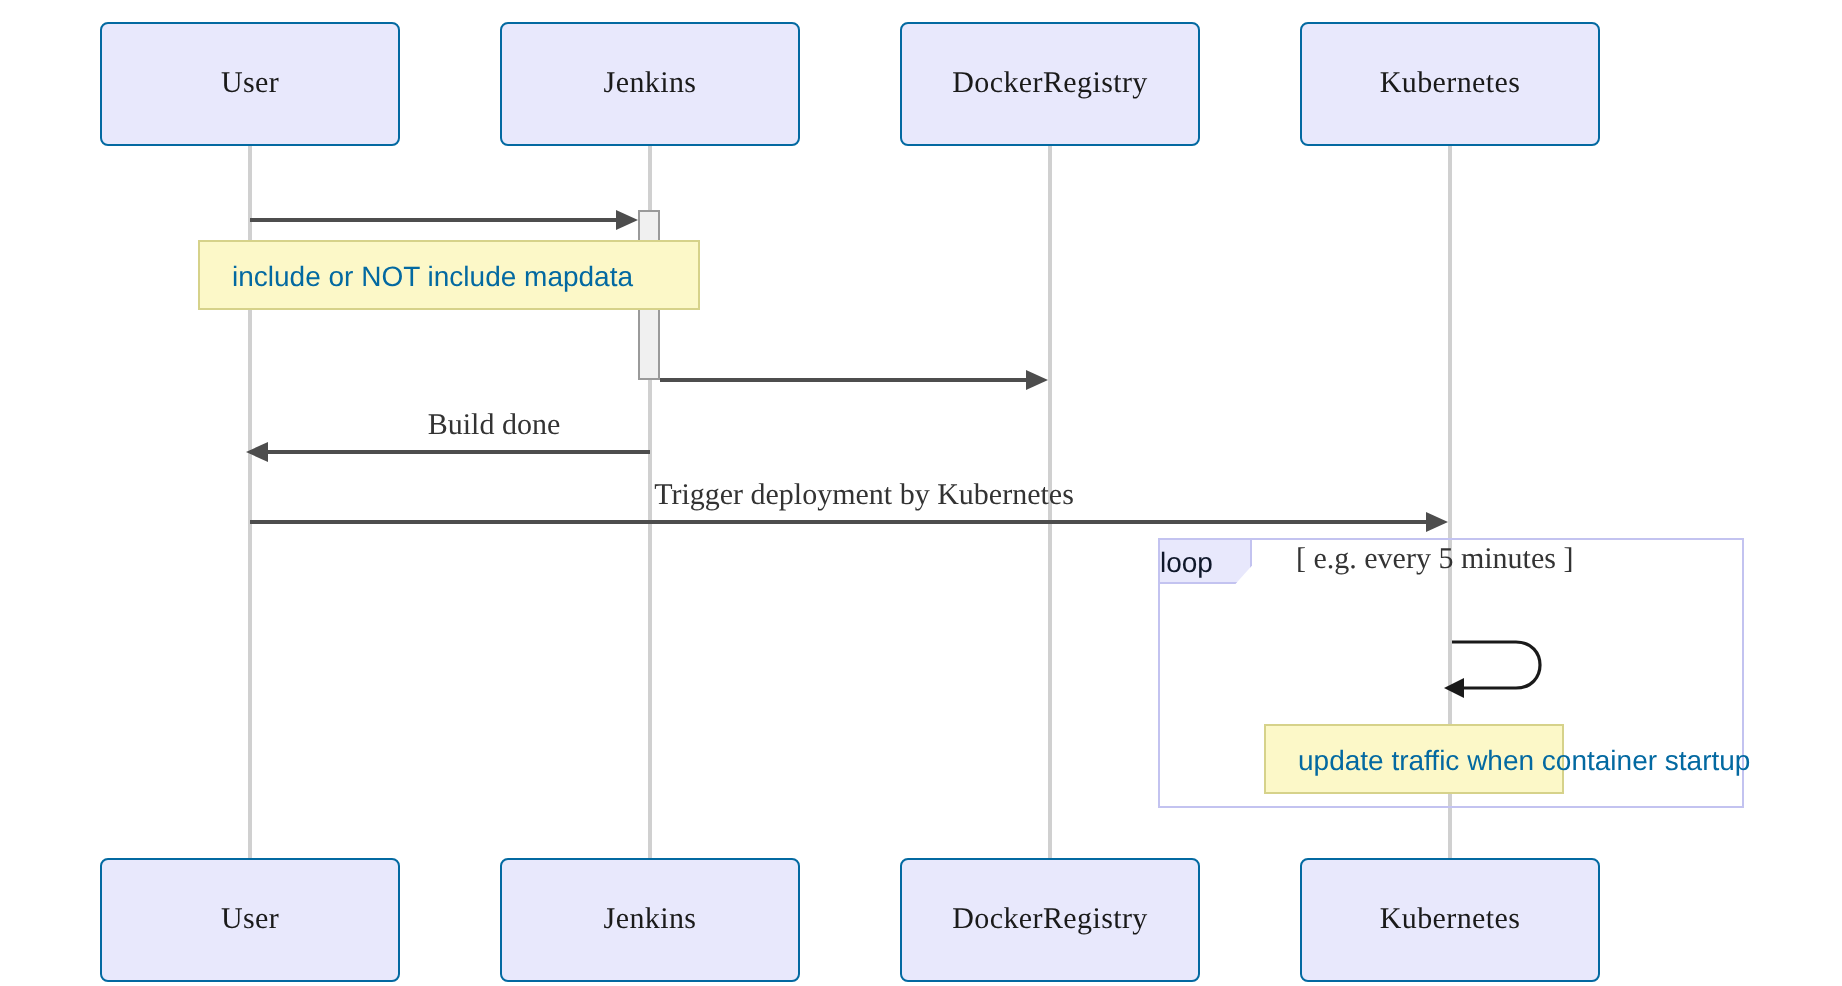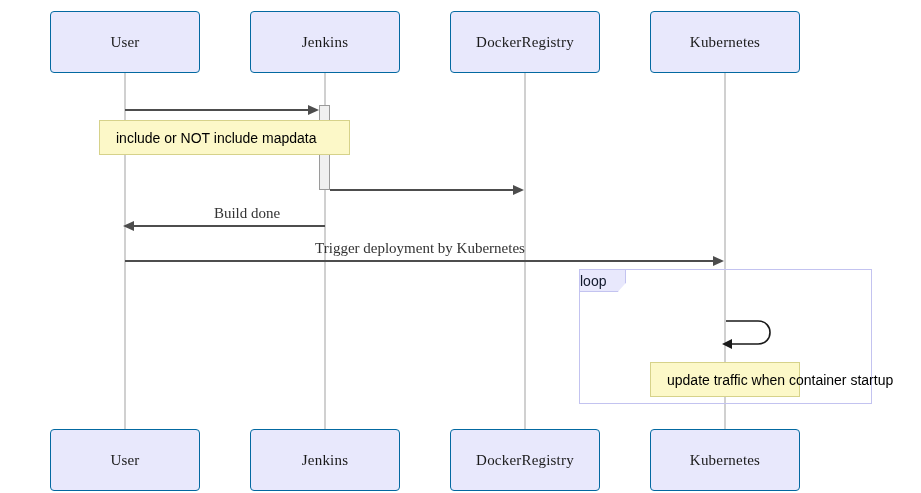--- a/index.html
+++ b/index.html
@@ -81,21 +81,21 @@
   
   .note {
     position: absolute;
     box-sizing: border-box;
     background: #fcf8c8;
     border: 1px solid #d6d28a;
     display: flex;
     align-items: center;
     font-family: "Liberation Sans", "DejaVu Sans", sans-serif;
     font-size: 14px;
-    color: #000000;
+    color: #0369a1;
   }
   .note-text {
     white-space: nowrap;
     padding-left: 16px;
   }
 
   
   .fragment {
     position: absolute;
     box-sizing: border-box;
@@ -168,38 +168,39 @@
     <span class="note-text">include or NOT include mapdata</span>
   </div>
 
   <div class="msg" style="left:330px; top:189px; width:184px;"></div>
   <div class="arrowhead right" style="left:513px; top:185px;"></div>
 
   <div class="msg-label" style="left:125px; top:205px; width:200px;padding-left:22px;">Build done</div>
   <div class="msg" style="left:125px; top:225px; width:200px;"></div>
   <div class="arrowhead left" style="left:123px; top:221px;"></div>
 
-  <div class="msg-label" style="left:120px; top:240px; width:600px;">Trigger deployment by Kubernetes</div>
+  <div class="msg-label" style="left:132px; top:240px; width:600px;">Trigger deployment by Kubernetes</div>
   <div class="msg" style="left:125px; top:260px; width:589px;"></div>
   <div class="arrowhead right" style="left:713px; top:256px;"></div>
 
   <div class="fragment" style="left:579px; top:269px; width:293px; height:135px;"></div>
 
   <div class="fragment-tab" style="left:580px; top:270px; width:46px; height:22px;">
     <span>loop</span>
   </div>
 
+  <div class="fragment-cond" style="left:648px; top:272px;">[ e.g. every 5 minutes ]</div>
 
 
   <svg class="selfloop" style="left:718px; top:316px;" width="64" height="34" viewBox="0 0 64 34">
     <path d="M 8 5 L 40 5 C 56 5 56 28 40 28 L 14 28" fill="none" stroke="#1a1a1a" stroke-width="1.6"></path>
     <polygon points="14,23 4,28 14,33" fill="#1a1a1a"></polygon>
   </svg>
 
-  <div class="note" style="left:650px; top:362px; width:150px; height:35px; overflow:visible;">
+  <div class="note" style="left:632px; top:362px; width:150px; height:35px; overflow:visible;">
     <span class="note-text">update traffic when container startup</span>
   </div>
 
   <div class="participant" style="left:50px; top:429px; width:150px; height:62px;">
     <span>User</span>
   </div>
   <div class="participant" style="left:250px; top:429px; width:150px; height:62px;">
     <span>Jenkins</span>
   </div>
   <div class="participant" style="left:450px; top:429px; width:150px; height:62px;">

